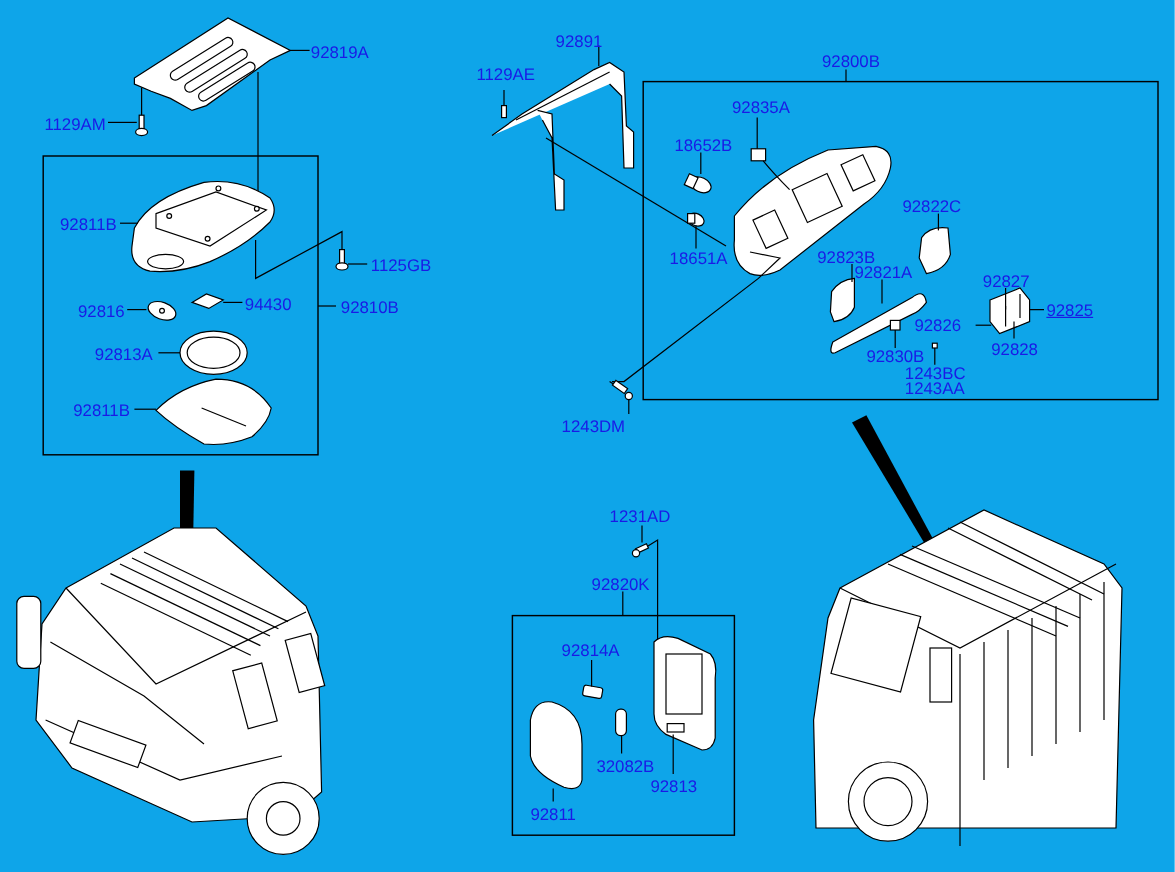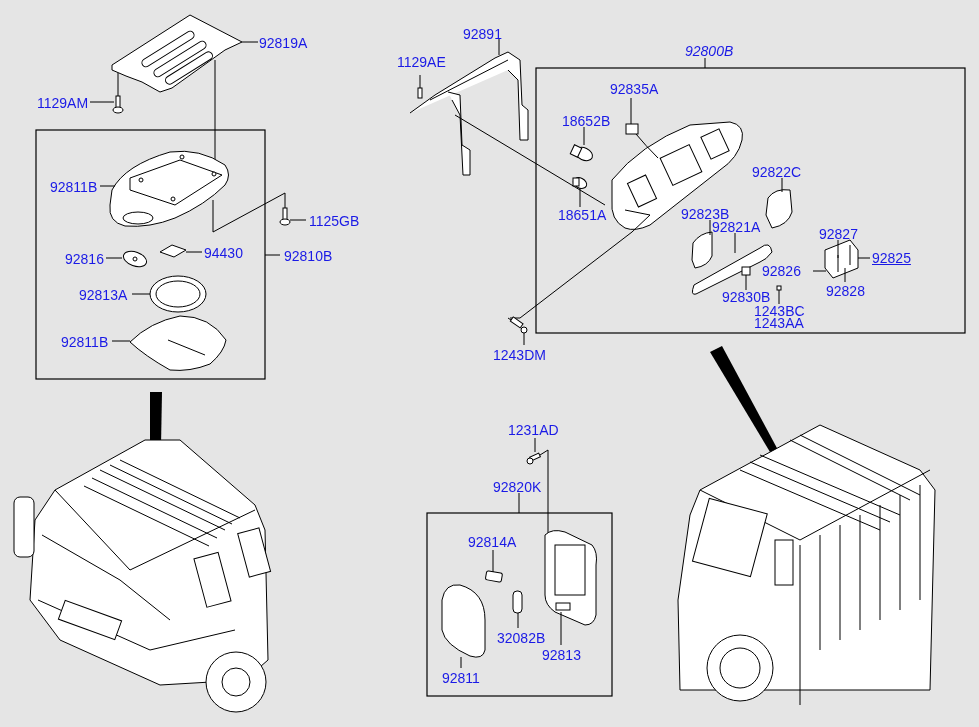--- a/index.html
+++ b/index.html
@@ -1,16 +1,16 @@
 <!DOCTYPE html>
 <html><head>
 <meta charset="utf-8">
 <style>
   html, body { margin: 0; padding: 0; background: #ffffff; }
-  #canvas { position: relative; width: 979px; height: 727px; overflow: hidden; background: #e5e5e5; }
+  #canvas { position: relative; width: 979px; height: 727px; overflow: hidden; background: #0ea5e9; }
   svg { position: absolute; left: 0; top: 0; }
   .lbl { position: absolute; font-family: "Liberation Sans", sans-serif; font-size: 14px; line-height: 14px; color: #1a1ae6; white-space: nowrap; cursor: pointer; }
   .ln { stroke: #000; stroke-width: 1; fill: none; }
   .part { stroke: #000; stroke-width: 1; fill: #fff; }
   .box { stroke: #000; stroke-width: 1.2; fill: none; }
 </style>
 </head>
 <body>
 
 <div id="canvas">
@@ -225,35 +225,35 @@
 <span class="lbl" style="left: 50px; top: 180px; color: rgb(26, 26, 230);">92811B</span>
 <span class="lbl" style="left: 309px; top: 214px; color: rgb(26, 26, 230);">1125GB</span>
 <span class="lbl" style="left: 65px; top: 252px; color: rgb(26, 26, 230);">92816</span>
 <span class="lbl" style="left: 204px; top: 246px; color: rgb(26, 26, 230);">94430</span>
 <span class="lbl" style="left: 284px; top: 249px; color: rgb(26, 26, 230);">92810B</span>
 <span class="lbl" style="left: 79px; top: 288px; color: rgb(26, 26, 230);">92813A</span>
 <span class="lbl" style="left: 61px; top: 335px; color: rgb(26, 26, 230);">92811B</span>
 
 <span class="lbl" style="left: 463px; top: 27px; color: rgb(26, 26, 230);">92891</span>
 <span class="lbl" style="left: 397px; top: 55px; color: rgb(26, 26, 230);">1129AE</span>
-<span class="lbl" style="left: 685px; top: 44px; color: rgb(26, 26, 230); font-style: italic;">92800B</span>
+<span class="lbl" style="left: 685px; top: 44px; color: rgb(26, 26, 230);">92800B</span>
 <span class="lbl" style="left: 610px; top: 82px; color: rgb(26, 26, 230);">92835A</span>
 <span class="lbl" style="left: 562px; top: 114px; color: rgb(26, 26, 230);">18652B</span>
 <span class="lbl" style="left: 558px; top: 208px; color: rgb(26, 26, 230);">18651A</span>
 <span class="lbl" style="left: 752px; top: 165px; color: rgb(26, 26, 230);">92822C</span>
 <span class="lbl" style="left: 681px; top: 207px; color: rgb(26, 26, 230);">92823B</span>
 <span class="lbl" style="left: 712px; top: 220px; color: rgb(26, 26, 230);">92821A</span>
 <span class="lbl" style="left: 819px; top: 227px; color: rgb(26, 26, 230);">92827</span>
 <span class="lbl" style="left: 872px; top: 251px; color: rgb(26, 26, 230); text-decoration: underline;">92825</span>
 <span class="lbl" style="left: 762px; top: 264px; color: rgb(26, 26, 230);">92826</span>
 <span class="lbl" style="left: 826px; top: 284px; color: rgb(26, 26, 230);">92828</span>
 <span class="lbl" style="left: 722px; top: 290px; color: rgb(26, 26, 230);">92830B</span>
 <span class="lbl" style="left: 754px; top: 304px; color: rgb(26, 26, 230);">1243BC</span>
 <span class="lbl" style="left: 754px; top: 316px; color: rgb(26, 26, 230);">1243AA</span>
-<span class="lbl" style="left: 493px; top: 348px; color: rgb(26, 26, 230);">1243DM</span>
+<span class="lbl" style="left: 468px; top: 348px; color: rgb(26, 26, 230);">1243DM</span>
 
 <span class="lbl" style="left: 508px; top: 423px; color: rgb(26, 26, 230);">1231AD</span>
 <span class="lbl" style="left: 493px; top: 480px; color: rgb(26, 26, 230);">92820K</span>
 <span class="lbl" style="left: 468px; top: 535px; color: rgb(26, 26, 230);">92814A</span>
 <span class="lbl" style="left: 497px; top: 631px; color: rgb(26, 26, 230);">32082B</span>
 <span class="lbl" style="left: 542px; top: 648px; color: rgb(26, 26, 230);">92813</span>
 <span class="lbl" style="left: 442px; top: 671px; color: rgb(26, 26, 230);">92811</span>
 </div>
 
 </body></html>

